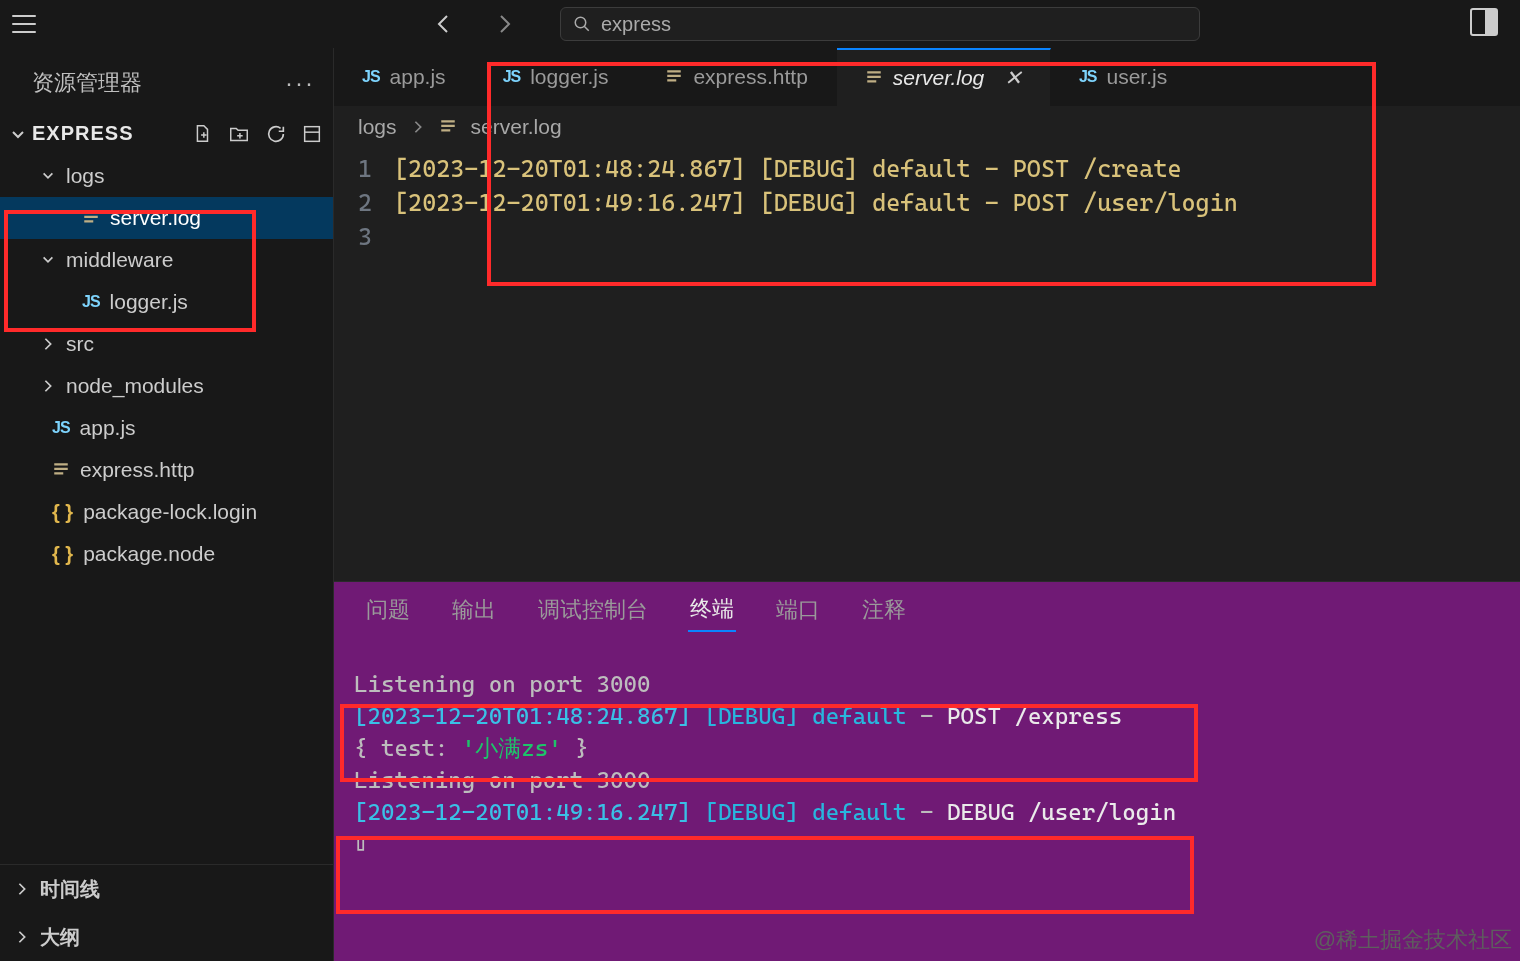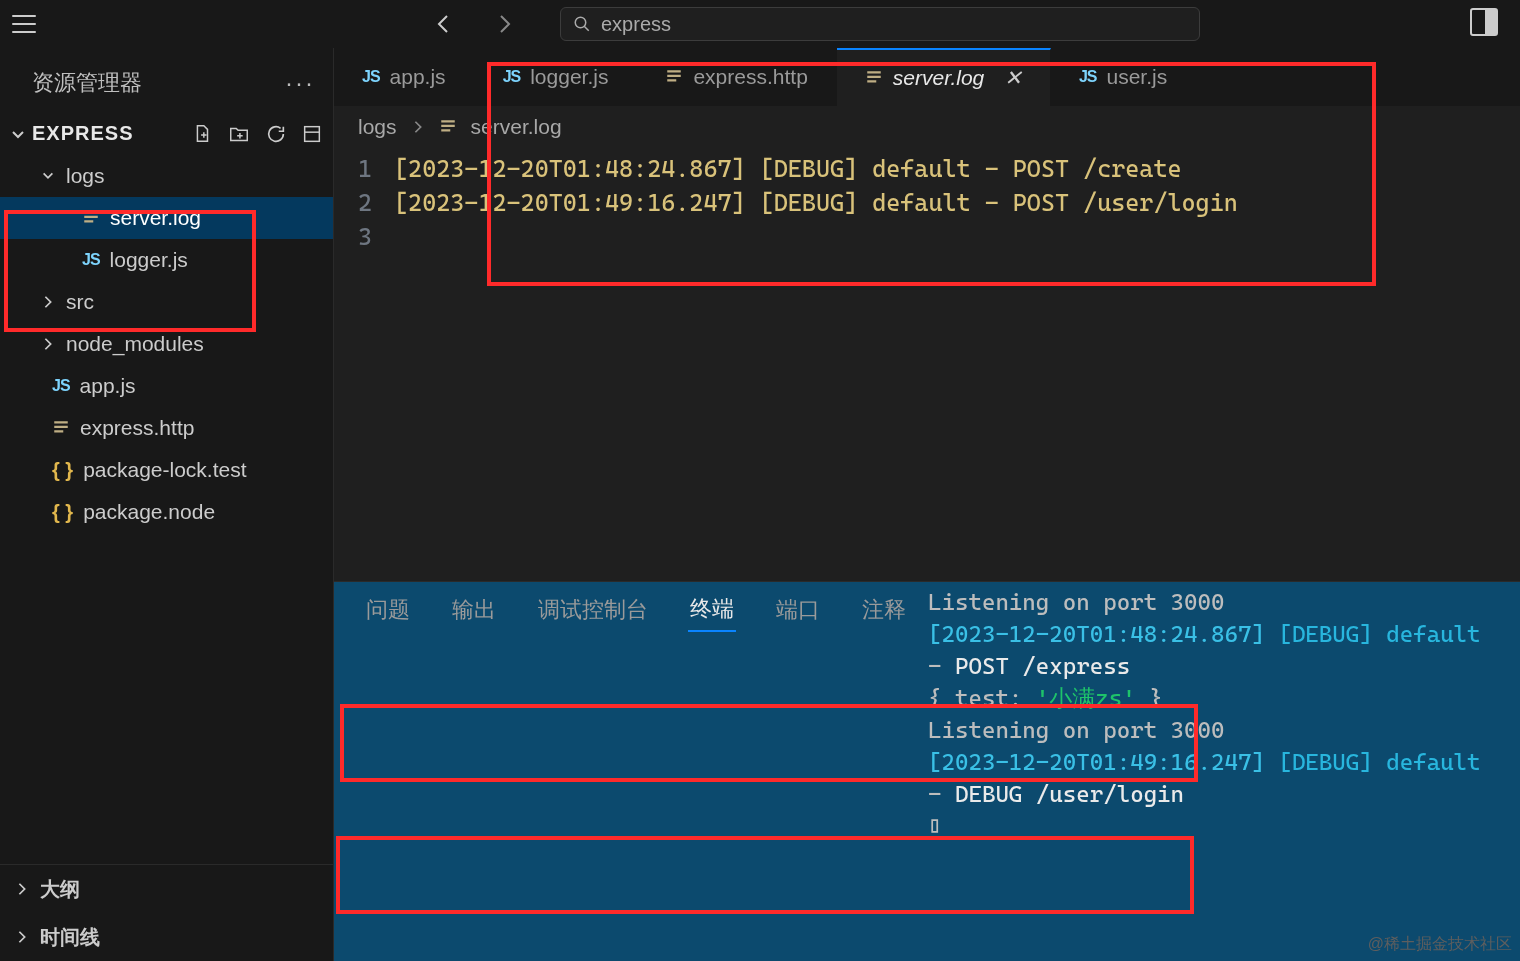--- a/index.html
+++ b/index.html
@@ -154,23 +154,23 @@
     display: flex;
     padding-top: 4px;
     min-height: 0;
   }
   .gutter { width: 60px; text-align: right; padding-right: 22px; color: #6e7681; user-select: none;}
   .code-lines { flex: 1; color: #d9c27a; white-space: pre; }
 
   
   .panel {
     height: 380px;
-    background: #0c4a6e;
+    background: #701a75;
     border-top: 1px solid #2a2a2a;
-    display: flex; flex-direction: row;
+    display: flex; flex-direction: column; gap: 26px;
   }
   .panel-tabs {
     height: 56px;
     display: flex; align-items: center;
     gap: 38px;
     padding-left: 30px;
     font-size: 22px; color: #9a9a9a;
   }
   .panel-tabs .ptab { padding: 6px 2px; cursor:pointer;}
   .panel-tabs .ptab.active { color: #e8e8e8; border-bottom: 2px solid #0a84ff; }
@@ -189,21 +189,21 @@
   .c-green  { color: #1ec36a; }
   .c-yellow { color: #d7ba3f; }
   .c-med    { color: #bdbdbd; }
   .c-white  { color: #eaeaea; }
 
   .red-box-t1 { position:absolute; left:340px; top:704px; width:858px; height:78px; pointer-events:none;}
   .red-box-t2 { position:absolute; left:336px; top:836px; width:858px; height:78px; pointer-events:none;}
 
   .watermark {
     position:absolute; right:8px; bottom:6px;
-    font-size:16px; color:#5e5e5e;margin-top:12px;
+    font-size:22px; color:#5e5e5e;margin-top:12px;
   }
 </style>
 </head>
 <body>
 
 <div class="titlebar">
   <div class="hamburger">
     <span></span>
       <span></span>
       <span></span>
@@ -271,20 +271,28 @@
         </div>
         <div class="tree-row indent2 active">
           <span class="chev"></span>
           <span class="ico-lines">
             <svg width="18" height="18" viewBox="0 0 16 16" fill="none" stroke="#bfae84" stroke-width="1.8">
               <path d="M2 3h12M2 7h12M2 11h8"></path>
             </svg>
           </span>
           <span>server.log</span>
         </div>
+        <div class="tree-row indent1">
+          <span class="chev">
+            <svg width="14" height="14" viewBox="0 0 16 16" fill="none" stroke="#ccc" stroke-width="2">
+              <path d="M3 5 L8 10 L13 5"></path>
+            </svg>
+          </span>
+          <span>middleware</span>
+        </div>
         <div class="tree-row indent2">
           <span class="chev"></span>
           <span class="ico-js">JS</span>
           <span>logger.js</span>
         </div>
         <div class="tree-row indent1">
           <span class="chev">
             <svg width="14" height="14" viewBox="0 0 16 16" fill="none" stroke="#ccc" stroke-width="2">
               <path d="M5 2 L11 8 L5 14"></path>
             </svg>
@@ -309,45 +317,45 @@
           <span class="ico-lines">
             <svg width="18" height="18" viewBox="0 0 16 16" fill="none" stroke="#bfae84" stroke-width="1.8">
               <path d="M2 3h12M2 7h12M2 11h8"></path>
             </svg>
           </span>
           <span>express.http</span>
         </div>
         <div class="tree-row">
           <span class="chev"></span>
           <span class="ico-braces">{ }</span>
-          <span>package-lock.test</span>
+          <span>package-lock.login</span>
         </div>
         <div class="tree-row">
           <span class="chev"></span>
           <span class="ico-braces">{ }</span>
           <span>package.node</span>
         </div>
       </div>
 
     <div class="sb-bottom" id="sb-bottom">
         <div class="tree-row">
           <span class="chev">
             <svg width="14" height="14" viewBox="0 0 16 16" fill="none" stroke="#ccc" stroke-width="2">
               <path d="M5 2 L11 8 L5 14"></path>
             </svg>
           </span>
+          <span>时间线</span>
+        </div>
+        <div class="tree-row">
+          <span class="chev">
+            <svg width="14" height="14" viewBox="0 0 16 16" fill="none" stroke="#ccc" stroke-width="2">
+              <path d="M5 2 L11 8 L5 14"></path>
+            </svg>
+          </span>
           <span>大纲</span>
-        </div>
-        <div class="tree-row">
-          <span class="chev">
-            <svg width="14" height="14" viewBox="0 0 16 16" fill="none" stroke="#ccc" stroke-width="2">
-              <path d="M5 2 L11 8 L5 14"></path>
-            </svg>
-          </span>
-          <span>时间线</span>
         </div>
       </div>
   </div>
 
   <div class="editor-col">
     <div class="tabs" id="tabs">
         <div class="tab">
           <span class="ico-js">JS</span>
           <span>app.js</span>
         </div>

